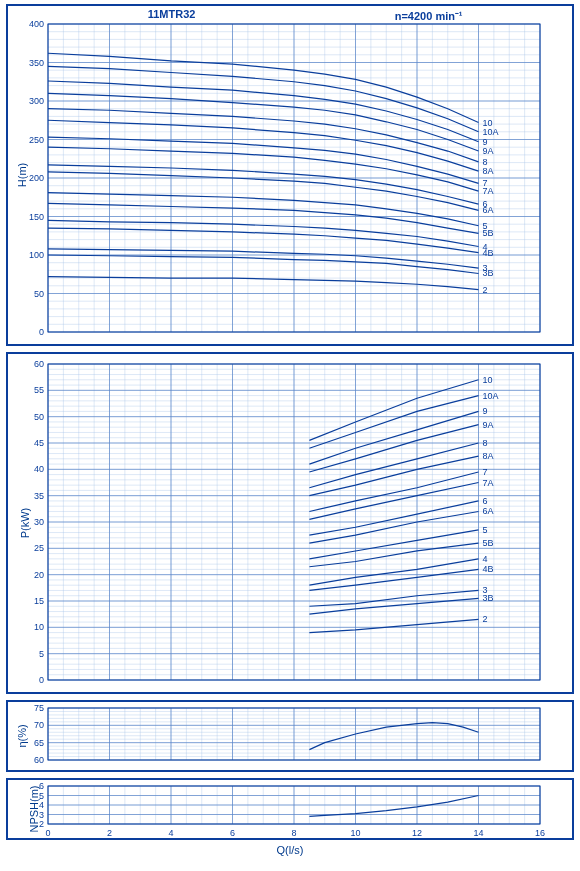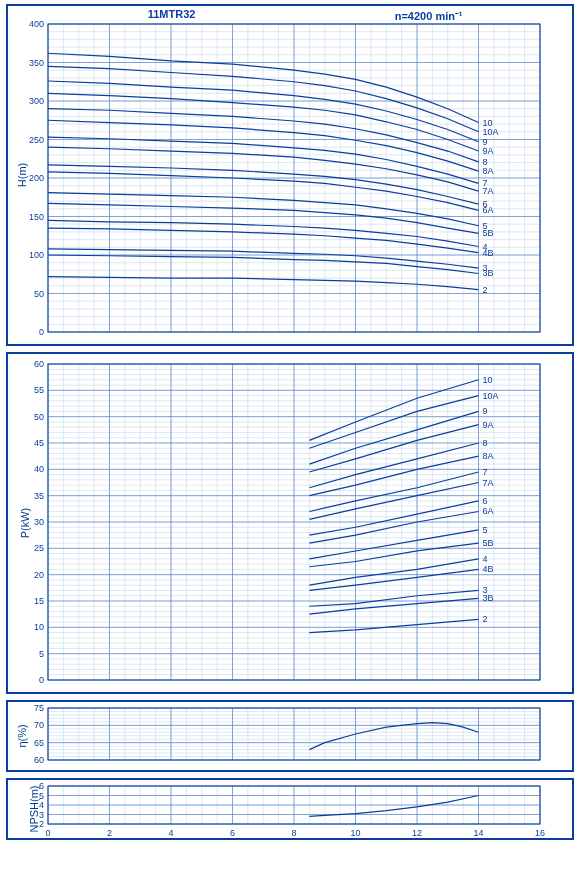--- a/index.html
+++ b/index.html
@@ -512,14 +512,15 @@
         <text x="36" y="28" text-anchor="end" font-size="9" fill="#0a3e9c">4</text>
         <line x1="40" y1="15.5" x2="532" y2="15.5" stroke="#5a85c8" stroke-width="0.7"></line>
         <text x="36" y="18.5" text-anchor="end" font-size="9" fill="#0a3e9c">5</text>
         <line x1="40" y1="6" x2="532" y2="6" stroke="#5a85c8" stroke-width="0.7"></line>
         <text x="36" y="9" text-anchor="end" font-size="9" fill="#0a3e9c">6</text>
         <rect x="40" y="6" width="492" height="38" fill="none" stroke="#0a3e9c" stroke-width="1"></rect>
         <path d="M301.375,36.400000000000006L316.75,35.45L347.5,33.55L378.25,30.700000000000003L409,26.900000000000002L439.75,22.150000000000002L470.5,15.5" fill="none" stroke="#0a3e9c" stroke-width="1.2"></path>
       </svg>
 </div>
 
+<div class="xlabel">Q(l/s)</div>
 
 </div>
 
 </body></html>

